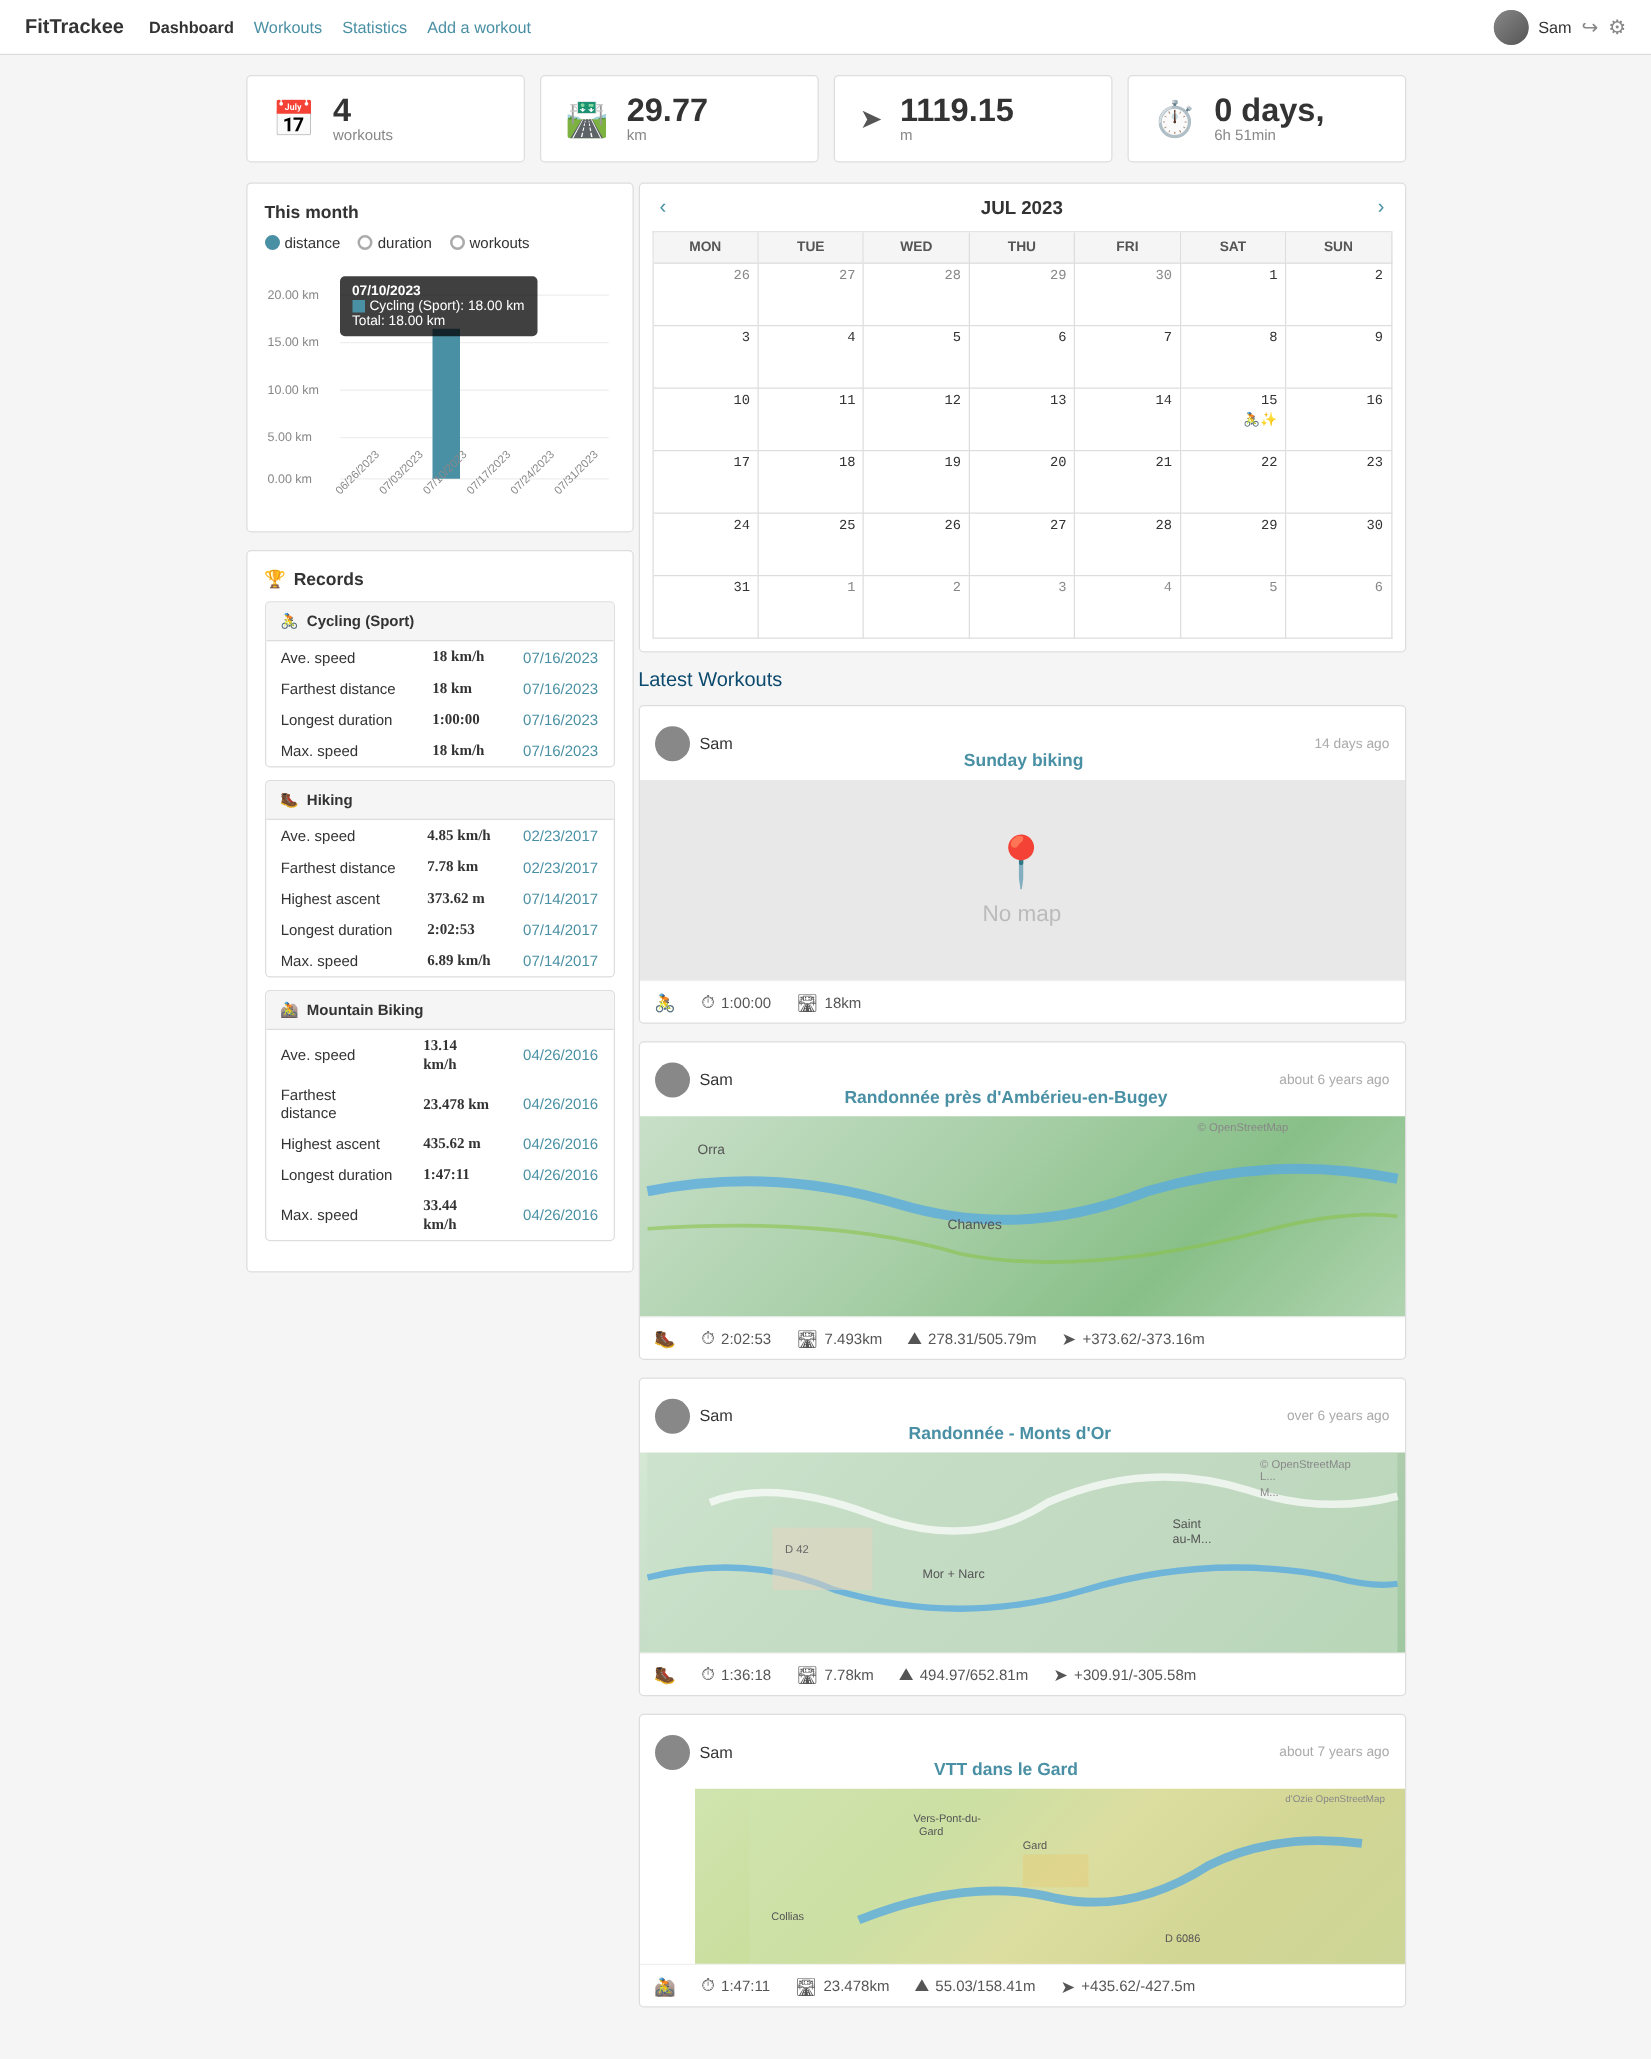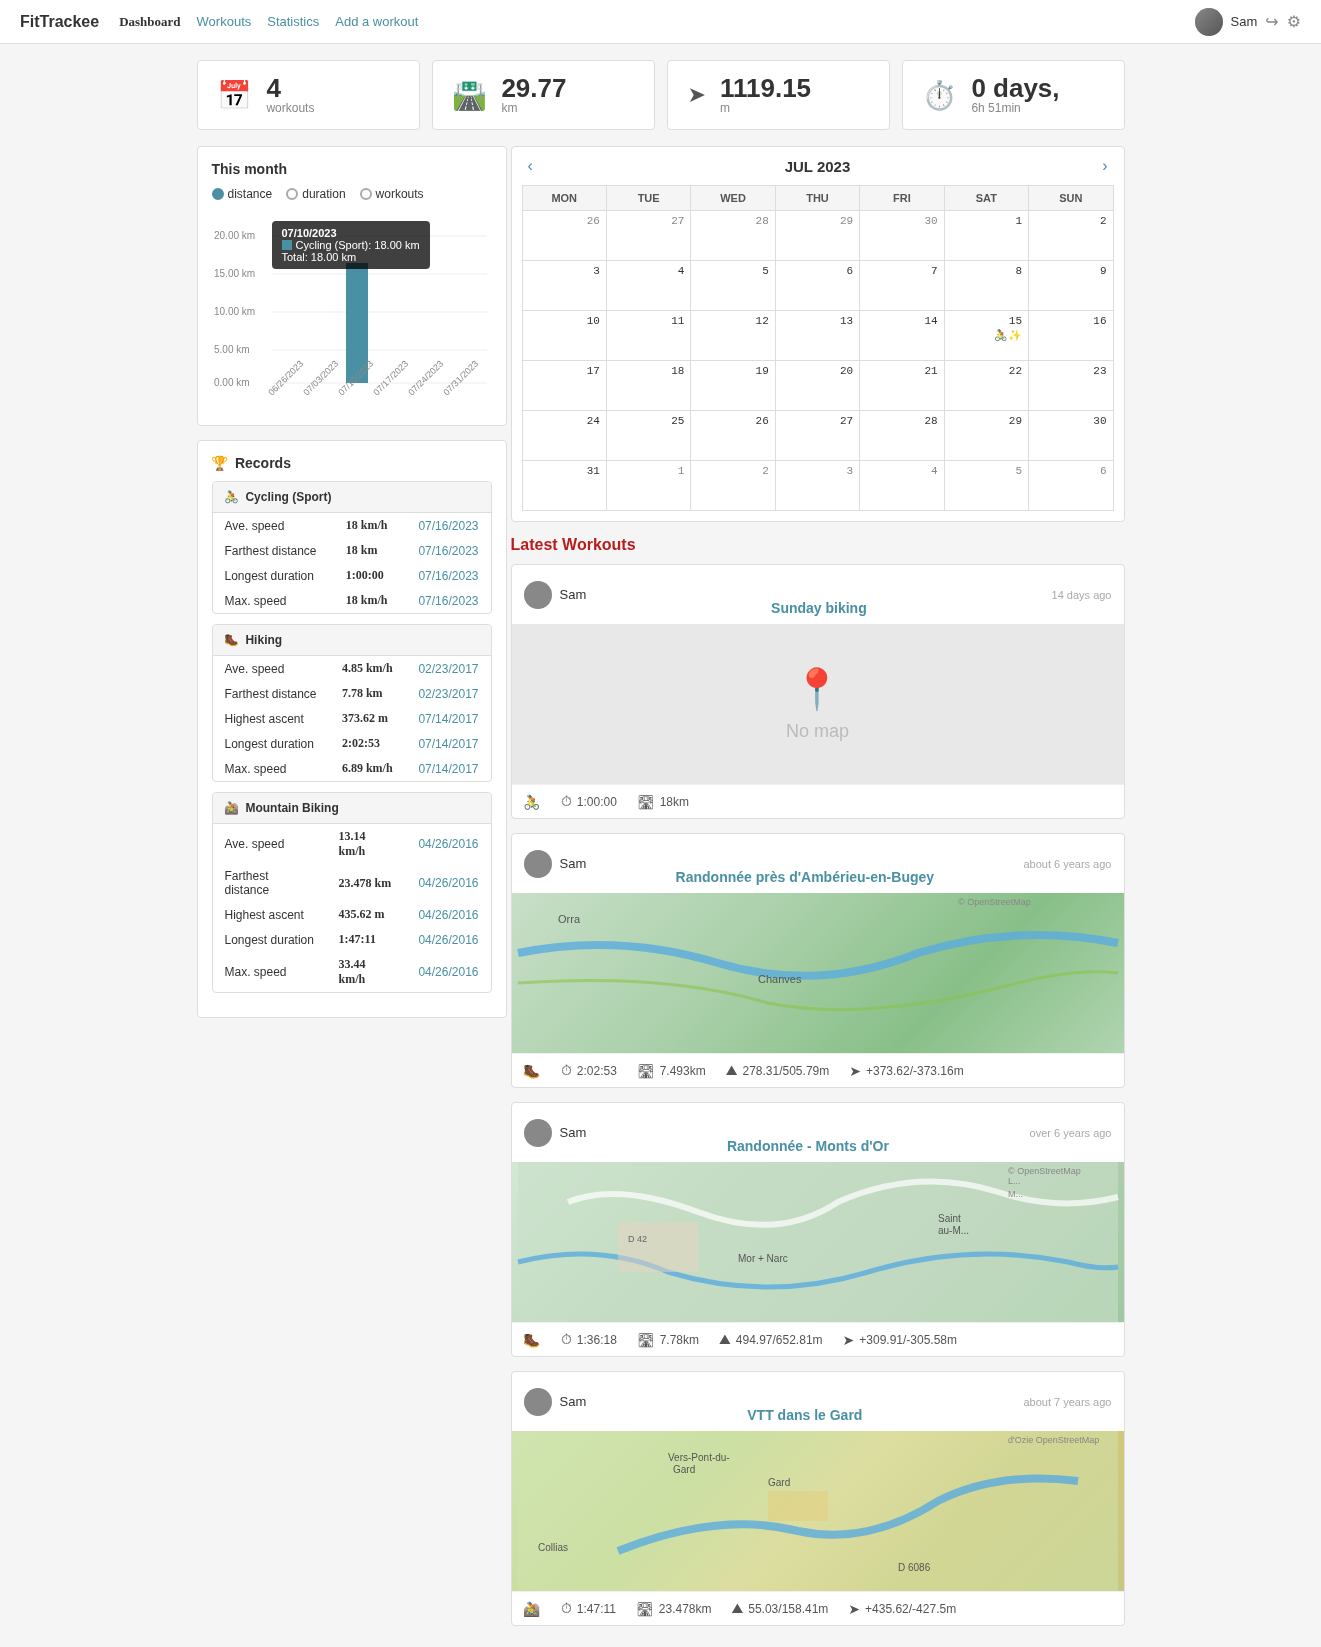--- a/index.html
+++ b/index.html
@@ -3,21 +3,21 @@
   <meta charset="utf-8">
   <style>
     * { box-sizing: border-box; margin: 0; padding: 0; }
     body { font-family: Arial, sans-serif; font-size: 13px; color: #333; background: #f5f5f5; }
 
     
     nav { background: #fff; border-bottom: 1px solid #ddd; padding: 0 20px; display: flex; align-items: center; height: 44px; }
     .nav-brand { font-weight: bold; font-size: 16px; color: #333; margin-right: 20px; }
     .nav-links { display: flex; gap: 16px; }
     .nav-link { color: #4a90a4; text-decoration: none; font-size: 13px; cursor: pointer; }
-    .nav-link.active { color: #333; font-weight: bold; font-family: Liberation Serif, serif; }
+    .nav-link.active { color: #333; font-weight: bold; }
     .nav-right { margin-left: auto; display: flex; align-items: center; gap: 8px; }
     .avatar { width: 28px; height: 28px; border-radius: 50%; background: #888; overflow: hidden; display: flex; align-items: center; justify-content: center; }
     .avatar-circle { width: 28px; height: 28px; border-radius: 50%; background: linear-gradient(135deg, #888, #555); }
     .nav-username { font-size: 13px; color: #333; }
     .nav-icon { color: #888; cursor: pointer; font-size: 16px; }
 
     
     .main-container { max-width: 960px; margin: 0 auto; padding: 16px; }
 
     
@@ -65,21 +65,21 @@
     .cal-title { font-size: 15px; font-weight: bold; color: #333; }
     .calendar-grid { display: grid; grid-template-columns: repeat(7, 1fr); border-top: 1px solid #ddd; border-left: 1px solid #ddd; }
     .cal-header-cell { background: #f5f5f5; text-align: center; padding: 6px 4px; font-size: 11px; font-weight: bold; color: #555; border-right: 1px solid #ddd; border-bottom: 1px solid #ddd; }
     .cal-cell { border-right: 1px solid #ddd; border-bottom: 1px solid #ddd; padding: 4px 6px; min-height: 50px; font-size: 11px; color: #888; vertical-align: top; position: relative; }
     .cal-cell.current-month { color: #333; }
     .cal-cell.has-workout { background: #fff; }
     .cal-day-num { display: block; text-align: right; font-family: Liberation Mono, monospace; }
     .cal-workout-icon { display: flex; justify-content: flex-end; align-items: center; gap: 2px; margin-top: 2px; }
 
     
-    .section-title { font-size: 16px; font-weight: bold; margin-bottom: 10px; color: #b91c1c; }
+    .section-title { font-size: 16px; font-weight: normal; margin-bottom: 10px; color: #0c4a6e; }
     .workout-card { background: #fff; border: 1px solid #ddd; border-radius: 4px; margin-bottom: 14px; overflow: hidden; }
     .workout-card-header { display: flex; align-items: center; justify-content: space-between; padding: 8px 12px; }
     .workout-user { display: flex; align-items: center; gap: 8px; }
     .user-avatar { width: 28px; height: 28px; border-radius: 50%; background: #888; }
     .workout-link { color: #4a90a4; font-size: 14px; font-weight: bold; text-decoration: none; cursor: pointer; margin-top: 27px; }
     .workout-time { color: #aaa; font-size: 11px; }
     .workout-map { height: 160px; background: #e8e8e8; position: relative; overflow: hidden; display: flex; align-items: center; justify-content: center; }
     .no-map { color: #bbb; font-size: 18px; display: flex; flex-direction: column; align-items: center; gap: 8px; }
     .no-map-icon { font-size: 40px; color: #ccc; }
     .workout-stats { display: flex; gap: 20px; padding: 8px 12px; border-top: 1px solid #f0f0f0; align-items: center; }
@@ -591,21 +591,21 @@
 
         <div class="workout-card">
           <div class="workout-card-header">
             <div class="workout-user">
               <div class="user-avatar"></div>
               <span>Sam</span>
             </div>
             <a class="workout-link">VTT dans le Gard</a>
             <span class="workout-time">about 7 years ago</span>
           </div>
-          <div class="map-placeholder map-bg-terrain" style="height:160px;">
+          <div class="map-placeholder map-bg-terrain" style="height:140px;margin-left:44px;">
             <svg class="map-svg" viewBox="0 0 600 160">
               <rect x="0" y="0" width="600" height="160" fill="#d0e4b0" opacity="0.5"></rect>
               <path d="M100,120 Q200,80 280,100 Q350,115 420,70 Q480,40 560,50" fill="none" stroke="#5aabde" stroke-width="8" opacity="0.8"></path>
               <rect x="250" y="60" width="60" height="30" fill="#e8c870" opacity="0.4"></rect>
               <text x="490" y="12" font-size="9" fill="#888">d'Ozie OpenStreetMap</text>
               <text x="250" y="55" font-size="10" fill="#555">Gard</text>
               <text x="150" y="30" font-size="10" fill="#555">Vers-Pont-du-</text>
               <text x="155" y="42" font-size="10" fill="#555">Gard</text>
               <text x="20" y="120" font-size="10" fill="#555">Collias</text>
               <text x="380" y="140" font-size="10" fill="#555">D 6086</text>

